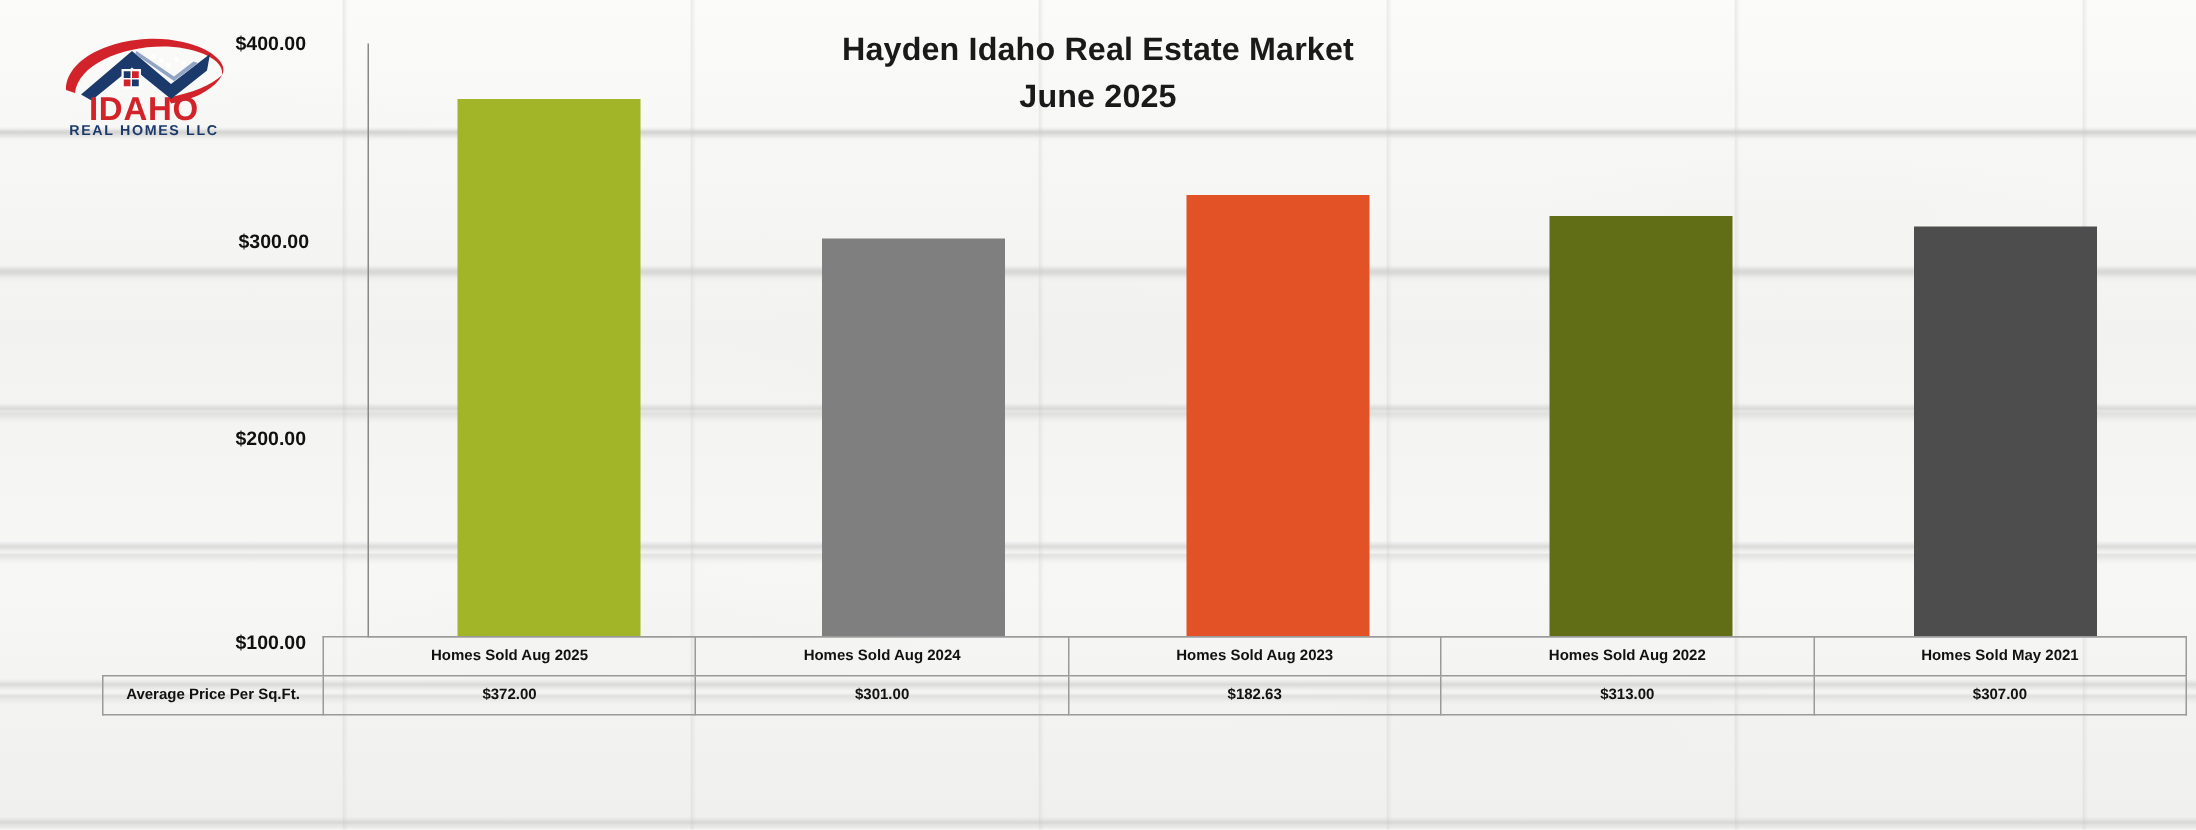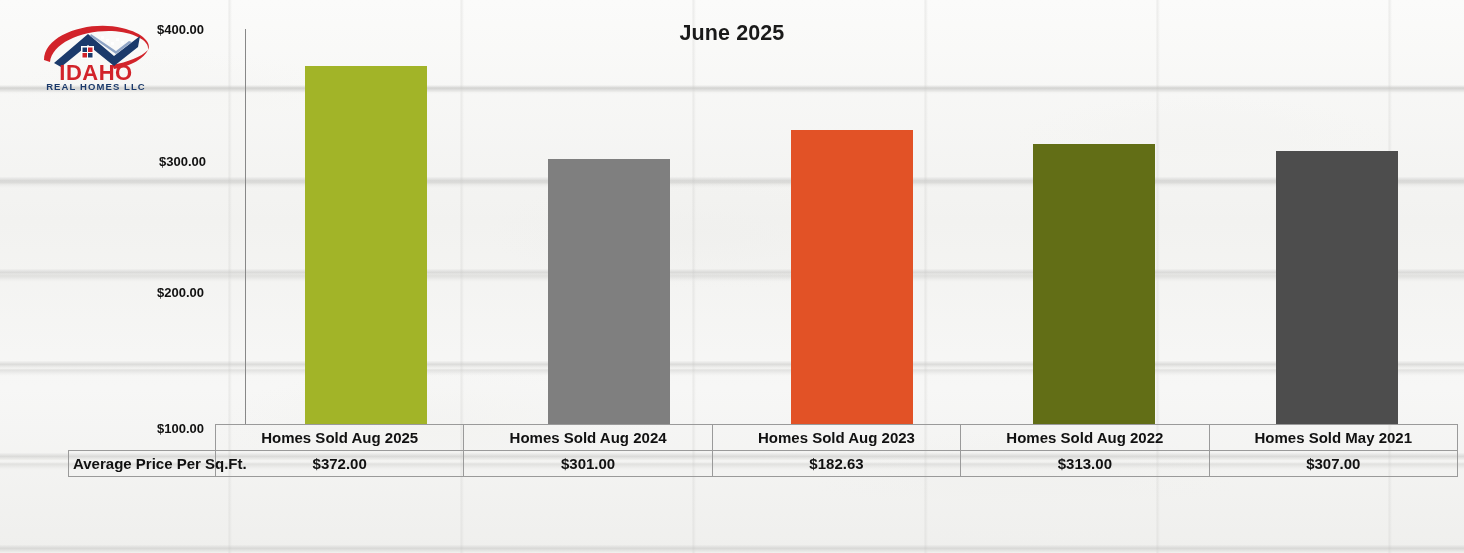--- a/index.html
+++ b/index.html
@@ -124,21 +124,21 @@
   }
 
   
   #data-table {
     position: absolute;
     left: 68px;
     top: 424px;
     width: 1390px;
     border-collapse: collapse;
     table-layout: fixed;
-    font-size: 15px;
+    font-size: 10px;
     color: #111111;
   }
   #data-table td {
     border: 1px solid #9a9a9a;
     height: 26px;
     padding: 0 4px;
     text-align: center;
     font-weight: bold;
     white-space: nowrap;
     background: transparent;
@@ -189,20 +189,21 @@
         <rect x="60" y="37" width="4.5" height="4.5" fill="#1b3a6b"></rect>
       </g>
 
       <text x="68" y="64" text-anchor="middle" font-family="'Liberation Sans', sans-serif" font-size="22" font-weight="bold" fill="#d2232a" letter-spacing="0.5">IDAHO</text>
 
       <text x="68" y="74" text-anchor="middle" font-family="'Liberation Sans', sans-serif" font-size="9.5" font-weight="bold" fill="#1b3a6b" letter-spacing="1.1">REAL HOMES LLC</text>
     </svg>
   </div>
 
   <div id="title-block">
+    <div class="title-line">Hayden Idaho Real Estate Market</div>
     <div class="title-line">June 2025</div>
   </div>
 
   <div id="y-axis-line"></div>
   <div id="x-axis-line"></div>
   <div id="ytick-layer">
       <div class="ytick-lbl" style="left: 157px; top: 428px;">$100.00</div>
       <div class="ytick-lbl" style="left: 157px; top: 292.333px;">$200.00</div>
       <div class="ytick-lbl" style="left: 159px; top: 160.667px;">$300.00</div>
       <div class="ytick-lbl" style="left: 157px; top: 29px;">$400.00</div>

